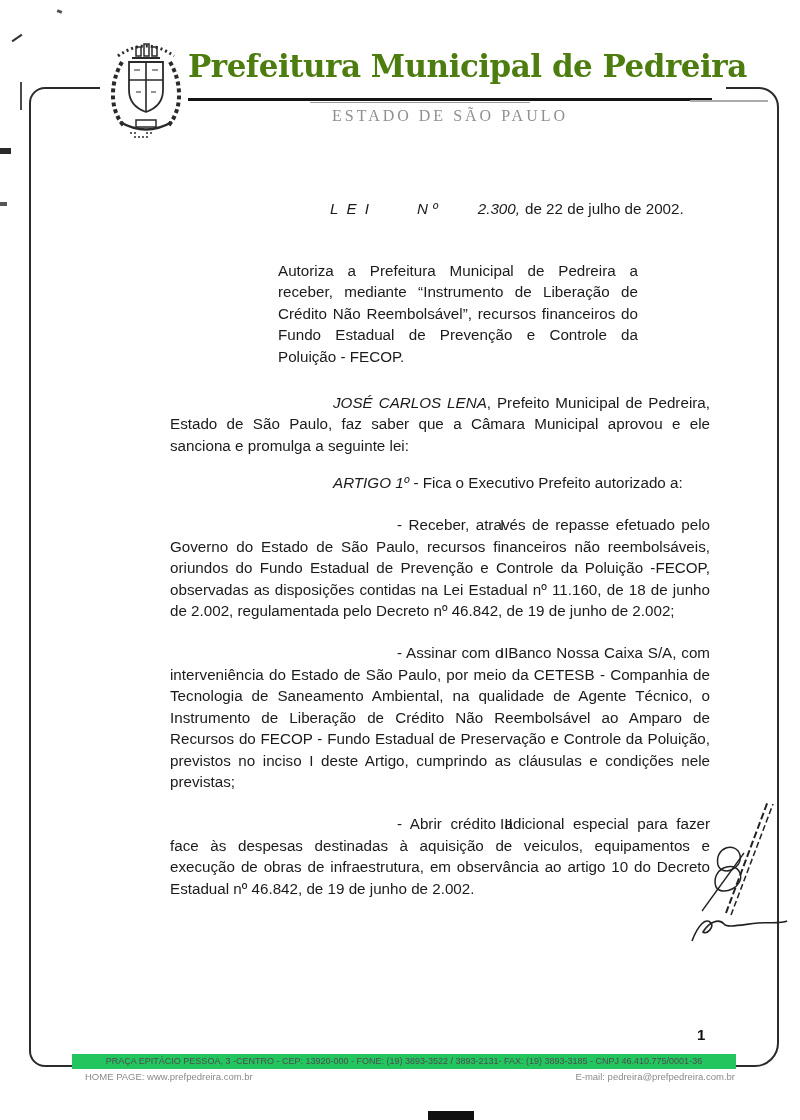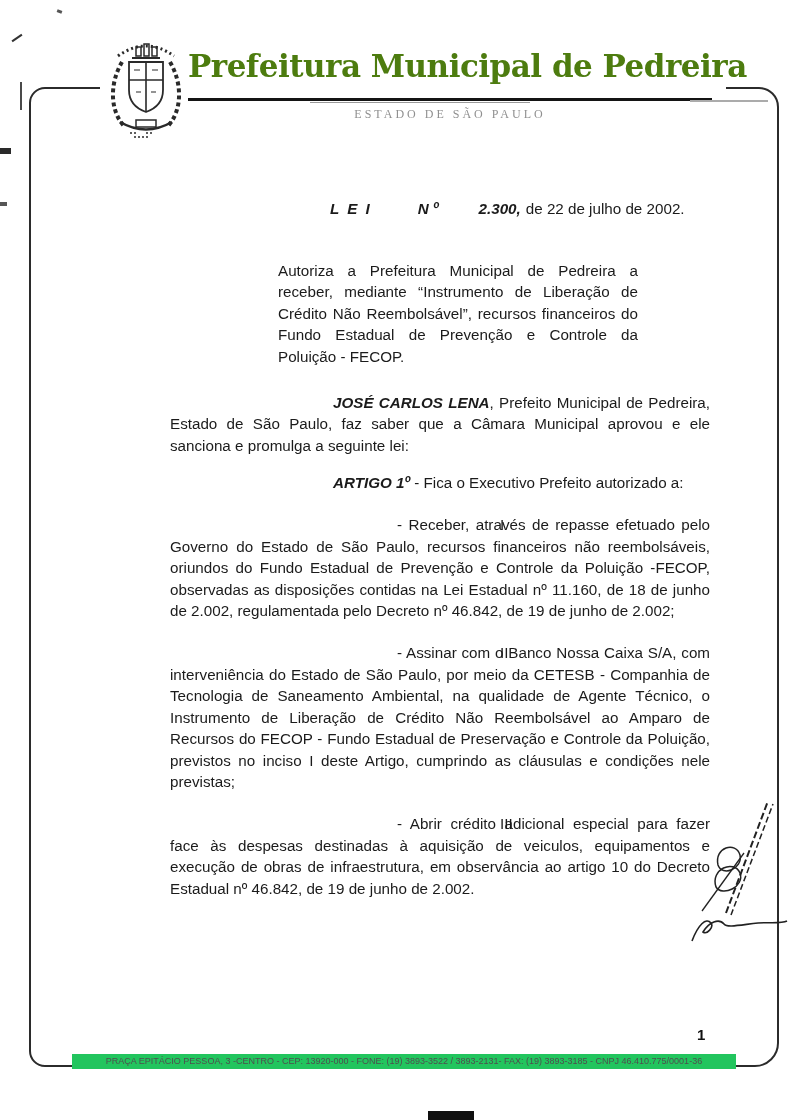--- a/index.html
+++ b/index.html
@@ -10,28 +10,28 @@
          border:2px solid #2b2b2b;border-radius:16px 20px 24px 16px;}
   
   .header{position:absolute;left:100px;top:28px;width:626px;height:102px;background:#fff;}
   .crest{position:absolute;left:6px;top:6px;width:80px;height:106px;}
   .brand{position:absolute;left:88px;top:20px;width:525px;text-align:center;
          font-family:"DejaVu Serif",serif;font-weight:700;font-size:31px;
          letter-spacing:-0.5px;color:#4d7c0f;white-space:nowrap;}
   .brand-rule{position:absolute;left:88px;top:70px;width:524px;height:3px;background:#141414;}
   .brand-rule2{position:absolute;left:210px;top:74px;width:220px;height:1px;background:#9a9a9a;}
   .subtitle{position:absolute;left:88px;top:79px;width:524px;text-align:center;
-            font-family:"Liberation Serif",serif;font-size:12px;letter-spacing:3px;
+            font-family:"Liberation Serif",serif;font-size:16px;letter-spacing:3px;
             color:#8f8f8f;font-variant:small-caps;}
   .rule-ext{position:absolute;left:690px;top:100px;width:78px;height:2px;background:#ababab;}
   
   .doc{position:absolute;left:170px;top:198px;width:540px;font-size:15.2px;
        line-height:21.6px;text-align:justify;color:#1b1b1b;}
   .lei-line{margin-left:160px;white-space:nowrap;}
-  .bi{font-weight:700;font-style:italic;}
+  .bi{font-weight:400;font-style:italic;}
   .lei-label{margin-right:46px;letter-spacing:2px;}
   .lei-no{margin-right:40px;}
   .lei-date{margin-left:5px;}
   .summary{margin:40px 0 0 108px;width:360px;}
   .preamble{margin-top:24px;text-indent:163px;}
   .artigo{margin-top:16px;text-indent:163px;}
   .inciso{margin-top:20px;text-indent:165px;}
   .numeral{display:inline-block;width:62px;text-align:left;}
   
   .signature{position:absolute;left:688px;top:795px;width:105px;height:160px;}
@@ -112,14 +112,18 @@
     <path d="M43,120 L85,9" stroke-width="1.5" stroke-dasharray="6 3"></path>
     <path d="M30,70 C26,52 48,46 52,60 C55,74 34,82 30,70" stroke-width="1.5"></path>
     <path d="M28,92 C22,74 46,64 52,78 C57,92 34,102 28,92" stroke-width="1.5"></path>
     <path d="M14,116 L56,58" stroke-width="1.3"></path>
     <path d="M4,146 C10,130 18,122 23,128 C26,132 19,140 15,137 C21,127 31,123 36,129 C39,133 52,130 70,128 C80,127 93,129 99,126" stroke-width="1.6"></path>
   </svg>
 
   <div class="pagenum">1</div>
 
   <div class="footer-address">PRAÇA EPITÁCIO PESSOA, 3 -CENTRO - CEP: 13920-000 - FONE: (19) 3893-3522 / 3893-2131- FAX: (19) 3893-3185 - CNPJ 46.410.775/0001-36</div>
+  <div class="footer-line2">
+    <span>HOME PAGE: www.prefpedreira.com.br</span>
+    <span>E-mail: pedreira@prefpedreira.com.br</span>
+  </div>
 
 </div>
 
 </body></html>

